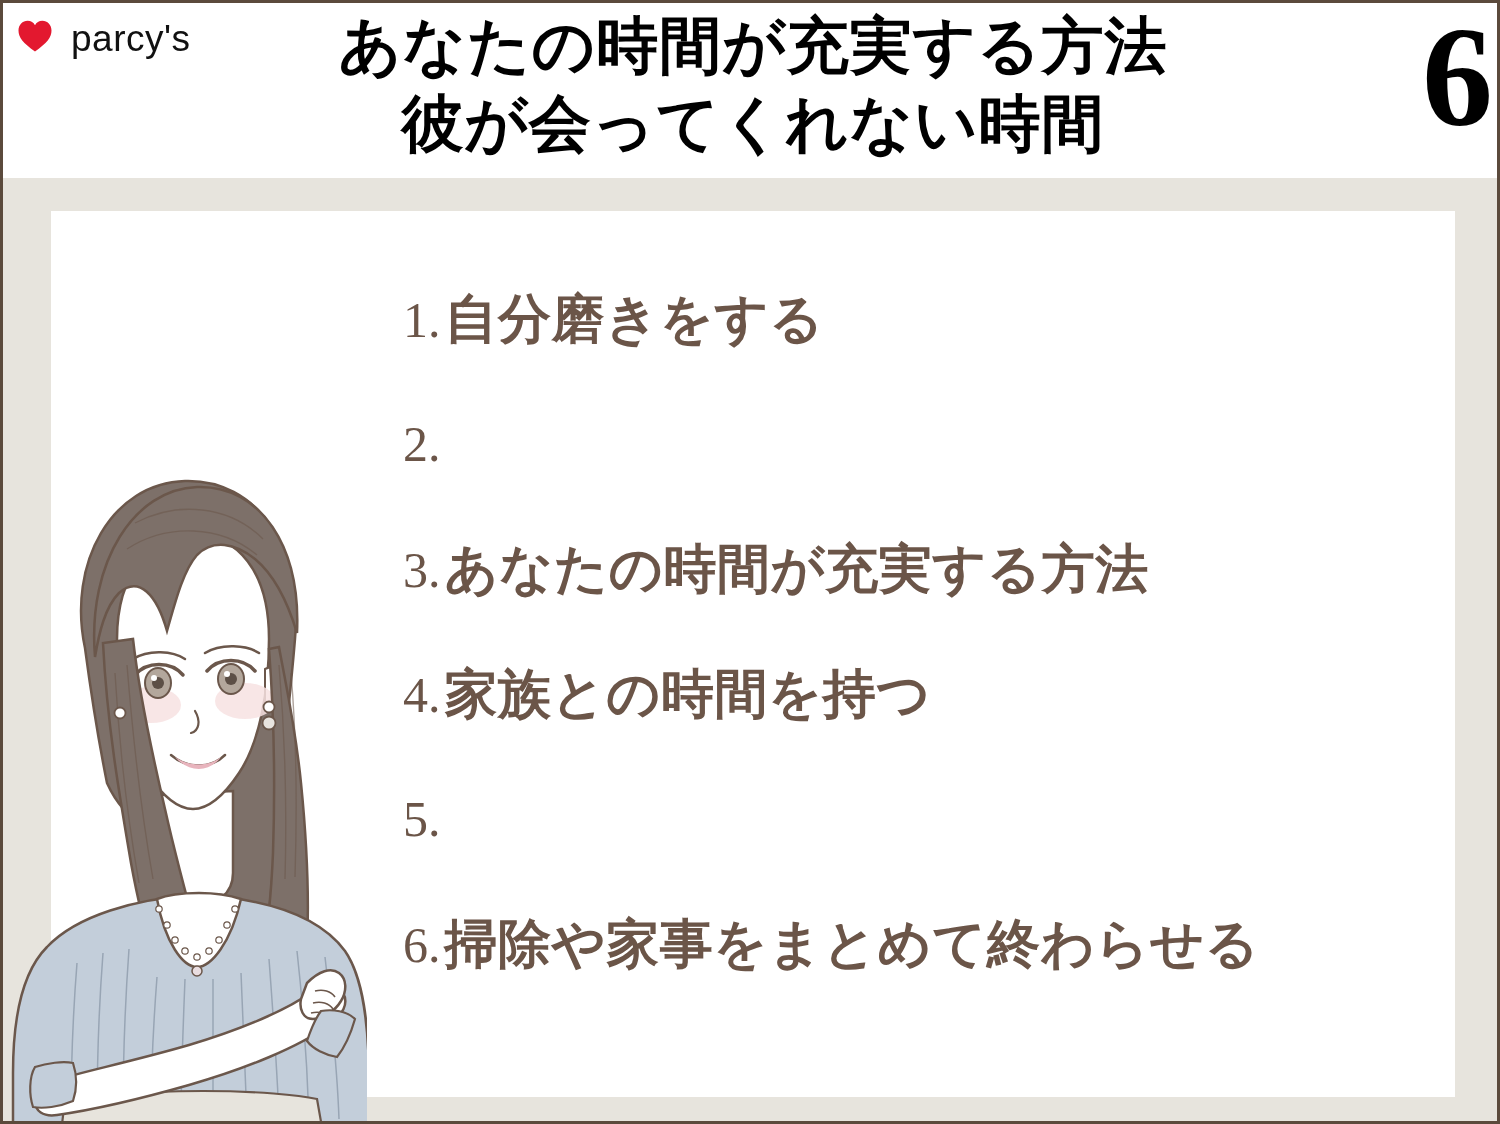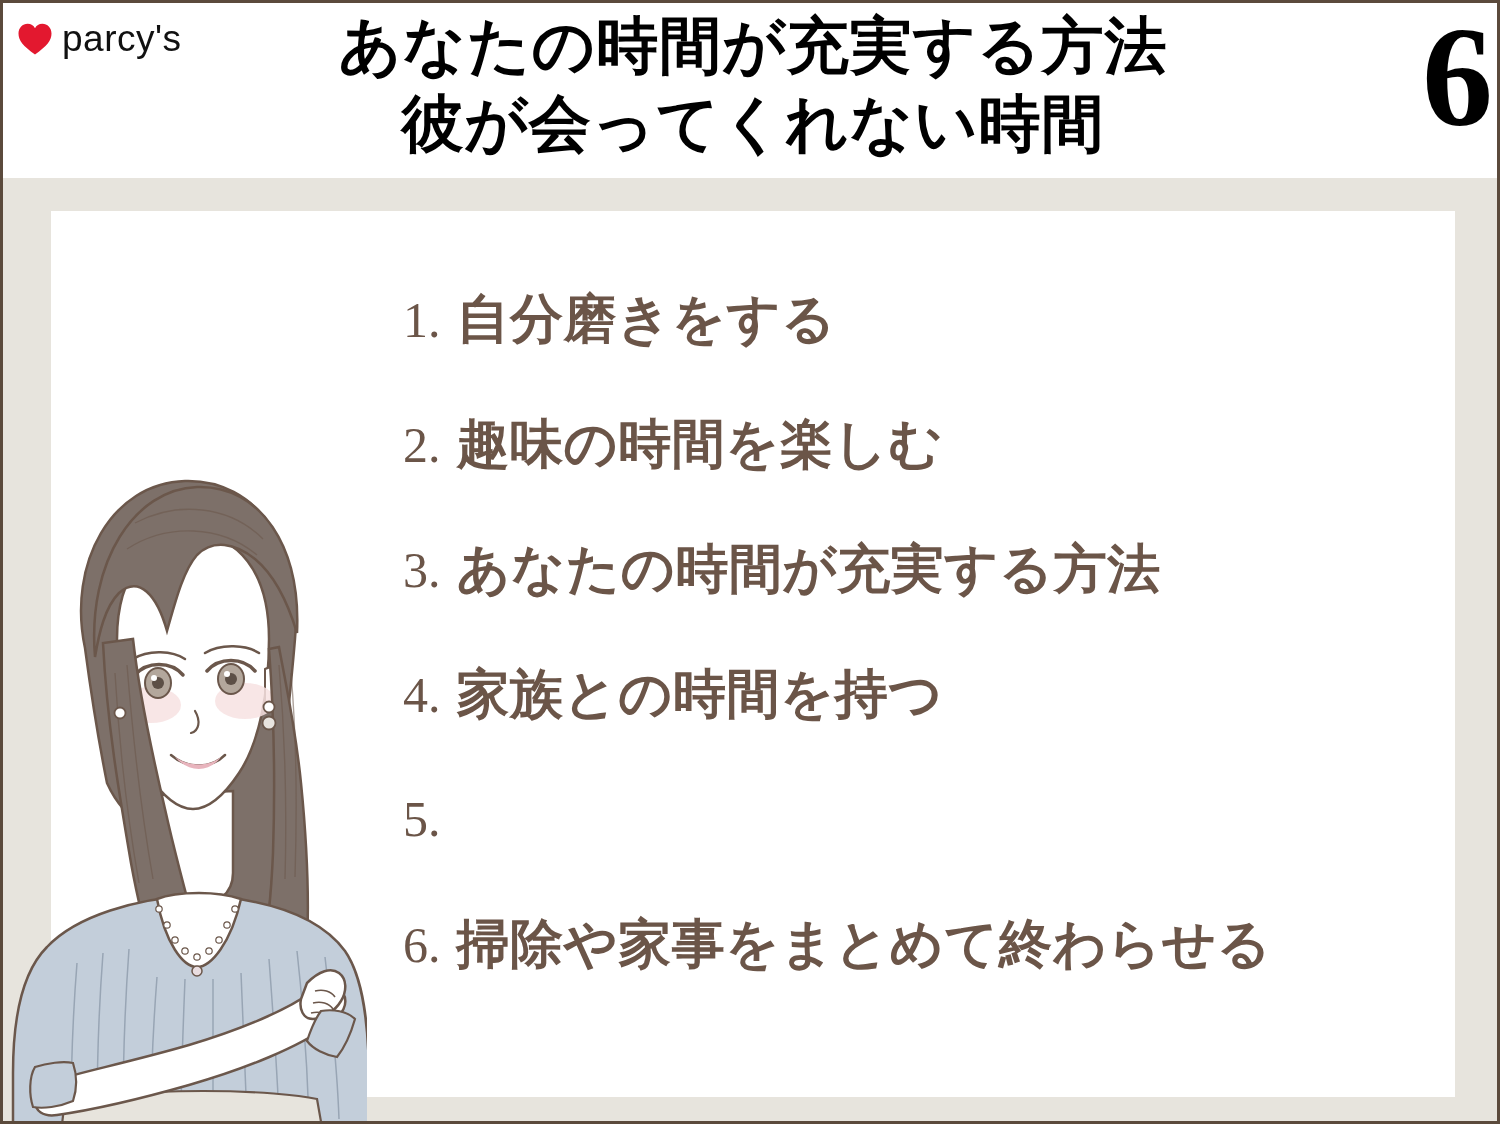--- a/index.html
+++ b/index.html
@@ -30,22 +30,22 @@
     height: 175px;
     background: #ffffff;
     box-sizing: border-box;
   }
 
   #logo {
     position: absolute;
     left: 14px;
     top: 16px;
     display: flex;
-    align-items: flex-end;
-    gap: 9px;
+    align-items: flex-start;
+    gap: 18px;
   }
   #logo .heart-icon {
     display: block;
     width: 36px;
     height: 34px;
     line-height: 1;
   }
   #logo .logo-text {
     font-family: "Liberation Sans", sans-serif;
     font-size: 37px;
@@ -124,21 +124,20 @@
     line-height: 62px;
     margin-right: 4px;
   }
   .item-text {
     font-family: "Liberation Sans", "DejaVu Sans", sans-serif;
     font-size: 53px;
     font-weight: 700;
     color: #6b5548;
     line-height: 62px;
     letter-spacing: 0.5px;
-    margin-left: 12px;
   }
 
   
   #illustration {
     position: absolute;
     left: 4px;
     top: 440px;
     width: 360px;
     height: 680px;
   }
@@ -294,21 +293,20 @@
 
   <div id="list">
 
     <div class="list-item">
       <span class="item-num">1.</span>
       <span class="item-text">自分磨きをする</span>
     </div>
 
     <div class="list-item">
       <span class="item-num">2.</span>
-      <span class="item-text">趣味の時間を楽しむ</span>
     </div>
 
     <div class="list-item">
       <span class="item-num">3.</span>
       <span class="item-text">あなたの時間が充実する方法</span>
     </div>
 
     <div class="list-item">
       <span class="item-num">4.</span>
       <span class="item-text">家族との時間を持つ</span>

